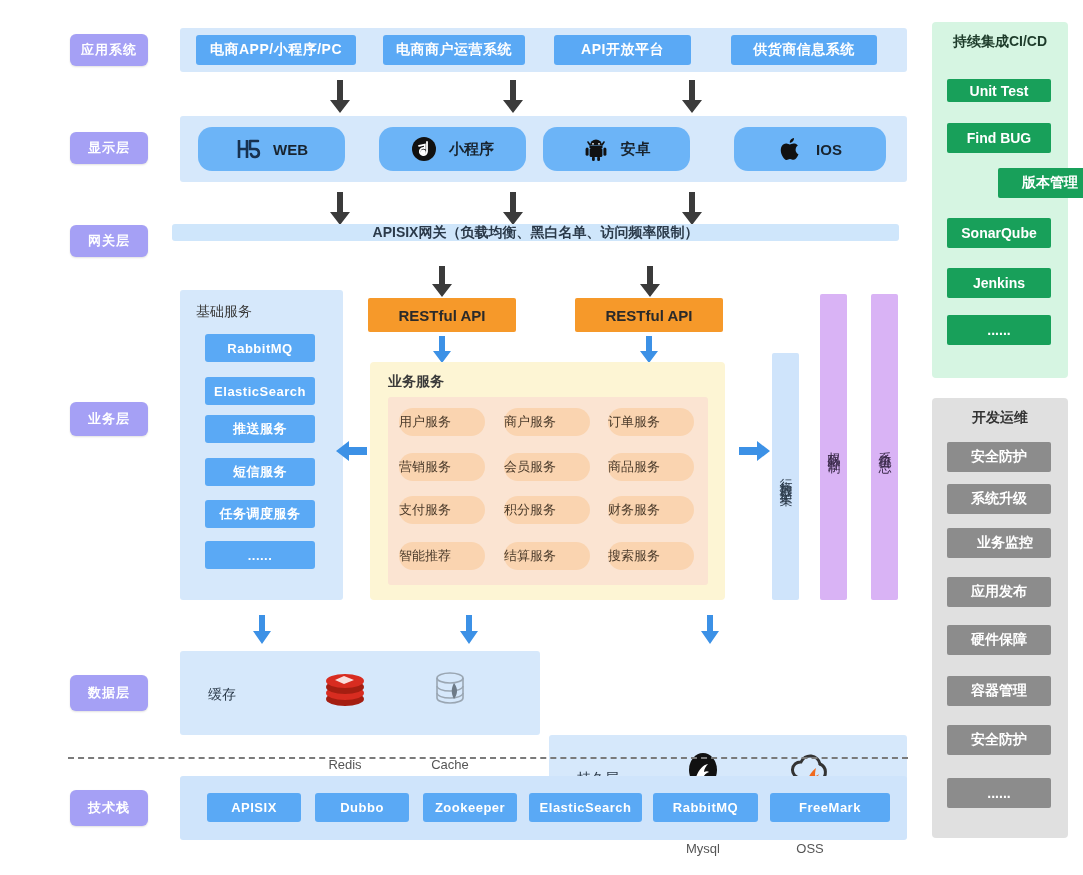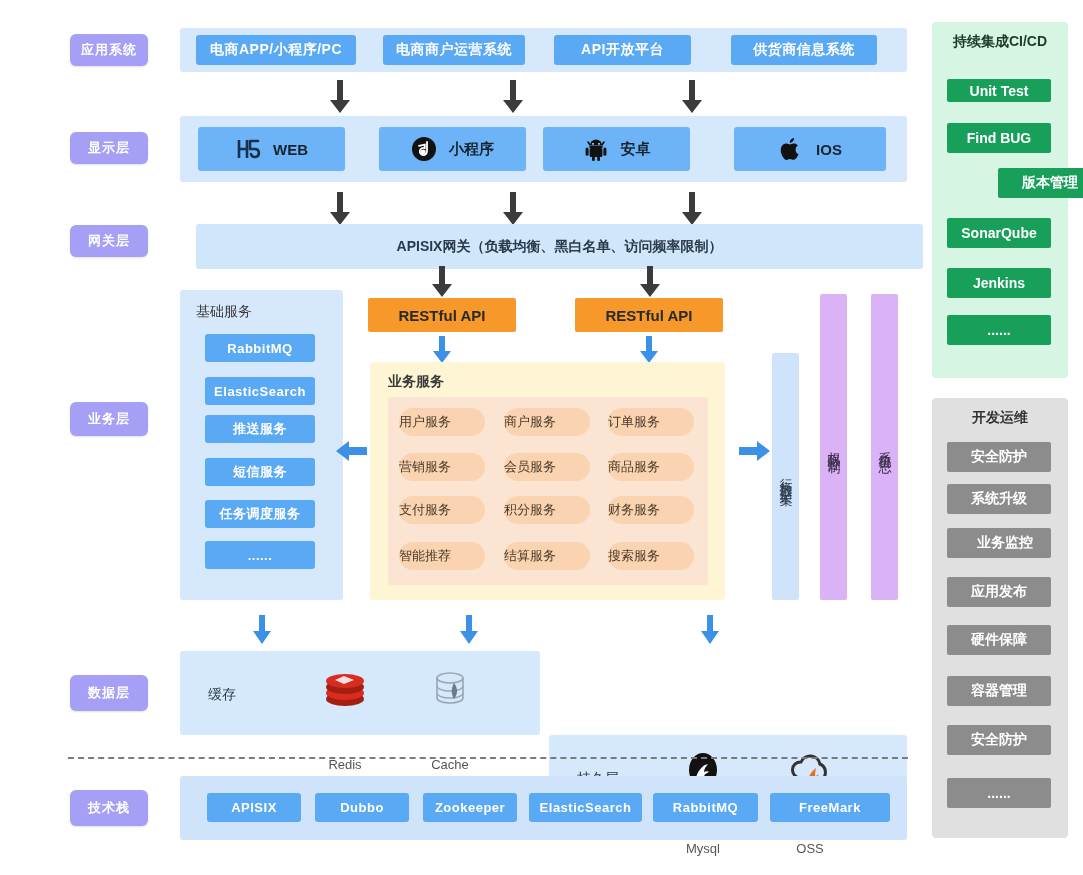--- a/index.html
+++ b/index.html
@@ -24,21 +24,21 @@
   .band-soft{background:#cfe4fb;border-radius:3px;}
 
   
   .tile-blue{
     background:#5aa9f5;color:#ffffff;border-radius:3px;
     display:flex;align-items:center;justify-content:center;
     font-weight:bold;font-size:14px;letter-spacing:.5px;
   }
   .tile-blue.sm{font-size:13px;}
   .present-tile{
-    background:#6cb4f7;color:#123;border-radius:3px;
+    background:#6cb4f7;color:#123;border-radius:14px;
     display:flex;align-items:center;justify-content:center;gap:12px;
     font-weight:bold;font-size:15px;color:#18232e;
   }
 
   
   .gateway{
     background:#cfe6fb;border-radius:3px;
     display:flex;align-items:center;justify-content:center;
     font-size:14px;font-weight:bold;color:#2b3a4a;
   }
@@ -204,21 +204,21 @@
   <svg class="abs arrow" style="left:328px;top:192px;" width="24" height="34">
     <path d="M9 0 h6 v20 h7 L12 33 L2 20 h7 z" fill="#3b3b3b"></path>
   </svg>
   <svg class="abs arrow" style="left:501px;top:192px;" width="24" height="34">
     <path d="M9 0 h6 v20 h7 L12 33 L2 20 h7 z" fill="#3b3b3b"></path>
   </svg>
   <svg class="abs arrow" style="left:680px;top:192px;" width="24" height="34">
     <path d="M9 0 h6 v20 h7 L12 33 L2 20 h7 z" fill="#3b3b3b"></path>
   </svg>
 
-  <div class="abs gateway" style="left:196px;top:224px;width:727px;height:45px;">
+  <div class="abs gateway" style="left:172px;top:224px;width:727px;height:17px;">
     <span>APISIX网关（负载均衡、黑白名单、访问频率限制）</span>
   </div>
 
   <svg class="abs arrow" style="left:430px;top:266px;" width="24" height="32">
     <path d="M9 0 h6 v18 h7 L12 31 L2 18 h7 z" fill="#3b3b3b"></path>
   </svg>
   <svg class="abs arrow" style="left:638px;top:266px;" width="24" height="32">
     <path d="M9 0 h6 v18 h7 L12 31 L2 18 h7 z" fill="#3b3b3b"></path>
   </svg>
 

